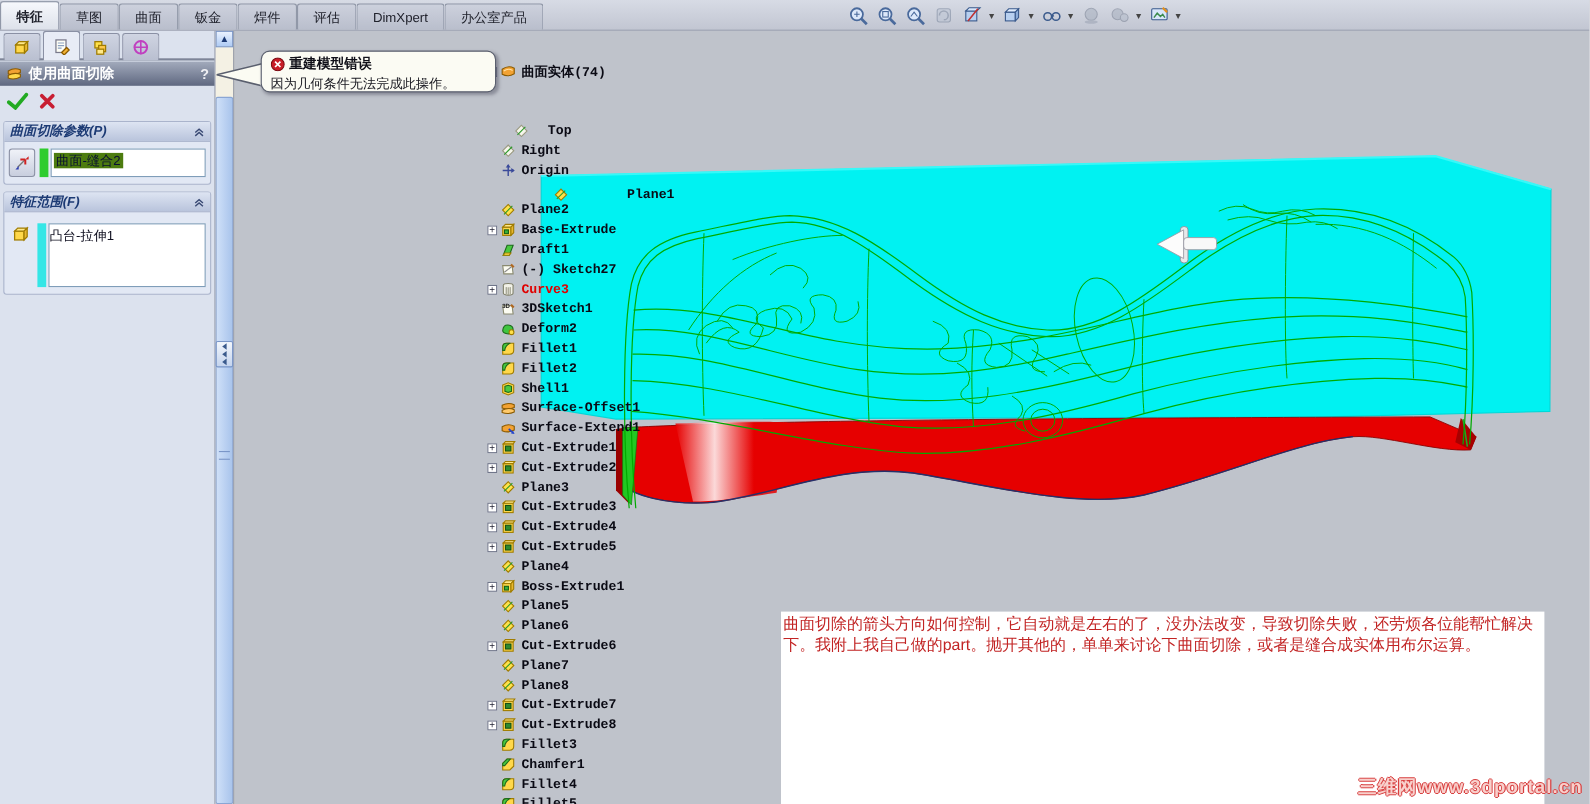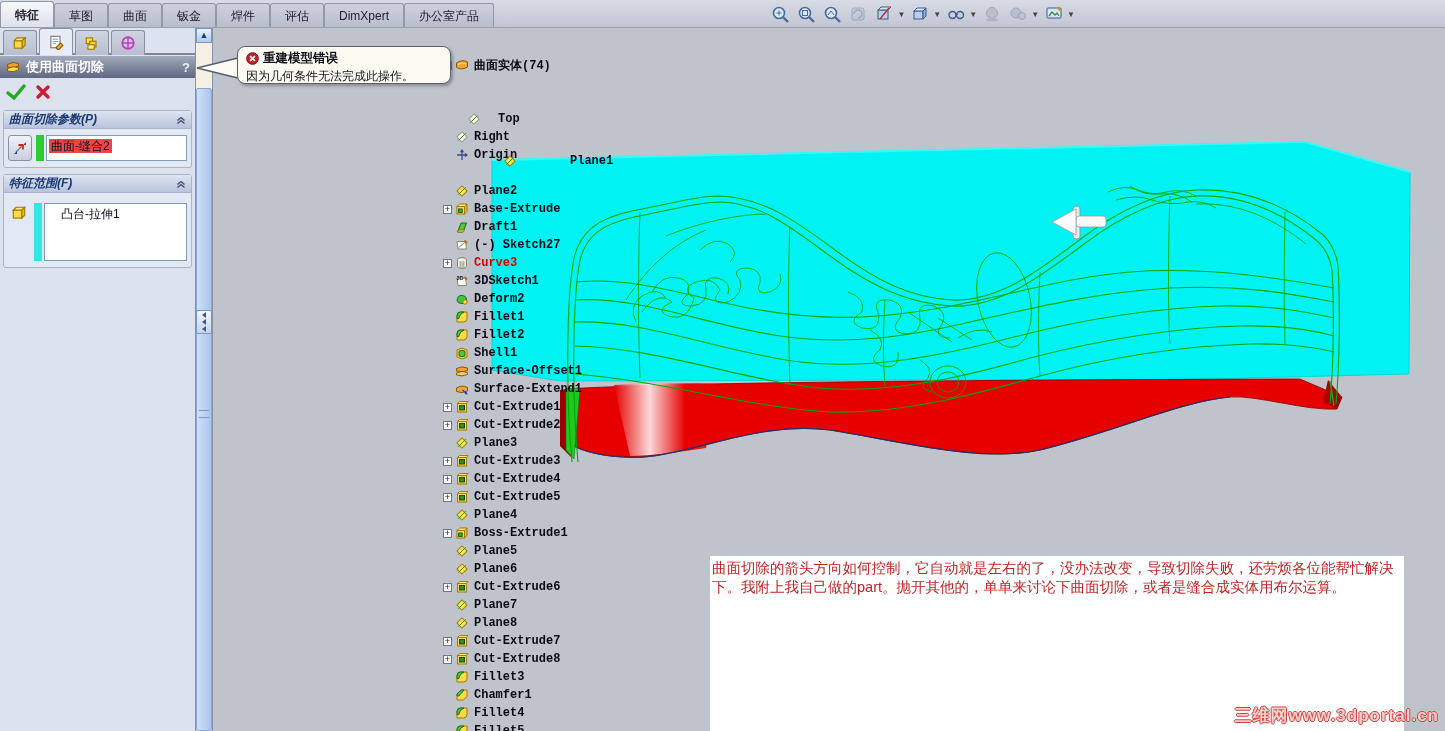--- a/index.html
+++ b/index.html
@@ -37,29 +37,29 @@
   .ghead { height:18px; background:linear-gradient(#dde4f2,#b9c4dc); border-bottom:1px solid #aab4cc;
     display:flex; align-items:center; padding:0 5px; color:#1c3a74; font-weight:bold; cursor:pointer;font-style:italic; }
   .gchev { margin-left:auto; display:flex; }
   .gbody { padding:6px 4px; }
 
   .selrow { display:flex; align-items:stretch; }
   .flipbtn { width:24px; height:26px; background:linear-gradient(#f0f2f8,#c8cede); border:1px solid #8a90a4;
     border-radius:3px; display:flex; align-items:center; justify-content:center; cursor:pointer; }
   .colorbar { width:8px; margin-left:4px; }
   .selbox { flex:1; margin-left:2px; background:#fff; border:1px solid #7f9db9; height:26px; padding:2px; }
-  .selline { background:#ef4444; color:#081030; height:16px; line-height:16px; padding:0 2px; font-size:12px; }
+  .selline { background:#4d7c0f; color:#081030; height:16px; line-height:16px; padding:0 2px; font-size:12px; }
 
   .optrow { display:flex; align-items:center; height:18px; margin:2px 0 2px 14px; color:#10121c; cursor:pointer; }
   .radio { width:12px; height:12px; border-radius:50%; background:#fff; border:1px solid #7a8294; margin-right:5px; position:relative; }
   .radio.on::after { content:""; position:absolute; left:2px; top:2px; width:6px; height:6px; border-radius:50%; background:#1f9a1f; }
   .chk { width:12px; height:12px; background:#fff; border:1px solid #7a8294; margin-right:5px; }
   .bodiesrow { display:flex; margin-top:4px; }
   .bodyicon { width:22px; display:flex; justify-content:center; padding-top:2px; }
-  .bodieslist { flex:1; margin-left:2px; background:#fff; border:1px solid #7f9db9; height:58px; padding:2px 16px; color:#101020; }
+  .bodieslist { flex:1; margin-left:2px; background:#fff; border:1px solid #7f9db9; height:58px; padding:2px 0; color:#101020; }
 
   
   #pmscroll { position:absolute; left:196px; top:28px; width:17px; height:703px; background:#f4f1e4; border-right:1px solid #8a90a0; }
   #pmscroll .up { height:15px; background:linear-gradient(#eaf2ff,#aecbf4); border:1px solid #7a96c8; color:#1c3a74;
     font-size:9px; text-align:center; line-height:13px; cursor:pointer; }
   #pmscroll .thumb { position:absolute; left:0; top:60px; width:16px; height:643px;
     background:linear-gradient(90deg,#cfe0f8,#a9c4ec); border:1px solid #8aa6d4; border-radius:2px; }
   #pmscroll .handle { position:absolute; left:0; top:282px; width:16px; height:24px;
     background:linear-gradient(#f2f6fc,#c4d4ee); border:1px solid #7a96c8; border-radius:2px;
     display:flex; flex-direction:column; align-items:center; justify-content:center; gap:1px; cursor:pointer; }
@@ -291,21 +291,21 @@
           <span class="texp none">+</span>
           <span class="ticon">
             <svg width="14" height="14" viewBox="0 0 14 14">
               <path d="M7 2 V12 M2 7 H12" stroke="#3a4a9a" stroke-width="1.3"></path>
               <path d="M7 1 l-2.2 3.2 h4.4 z" fill="#3a4a9a"></path>
               <path d="M13 7 l-3.2 -2.2 v4.4 z" fill="#3a4a9a"></path>
             </svg>
           </span>
           <span class="tlabel">Origin</span>
         </div>
-        <div class="trow" style="top: 96px; gap: 48px;">
+        <div class="trow" style="top: 112px; gap: 48px;">
           <span class="texp none">+</span>
           <span class="ticon">
             <svg width="14" height="14" viewBox="0 0 14 14">
               <rect x="3.4" y="3.4" width="7.2" height="7.2" transform="rotate(45 7 7)" fill="#ffe14a" stroke="#a07c00"></rect>
               <line x1="3.2" y1="10.8" x2="10.8" y2="3.2" stroke="#2a9a2a"></line>
             </svg>
           </span>
           <span class="tlabel">Plane1</span>
         </div>
         <div class="trow" style="top: 126px;">

